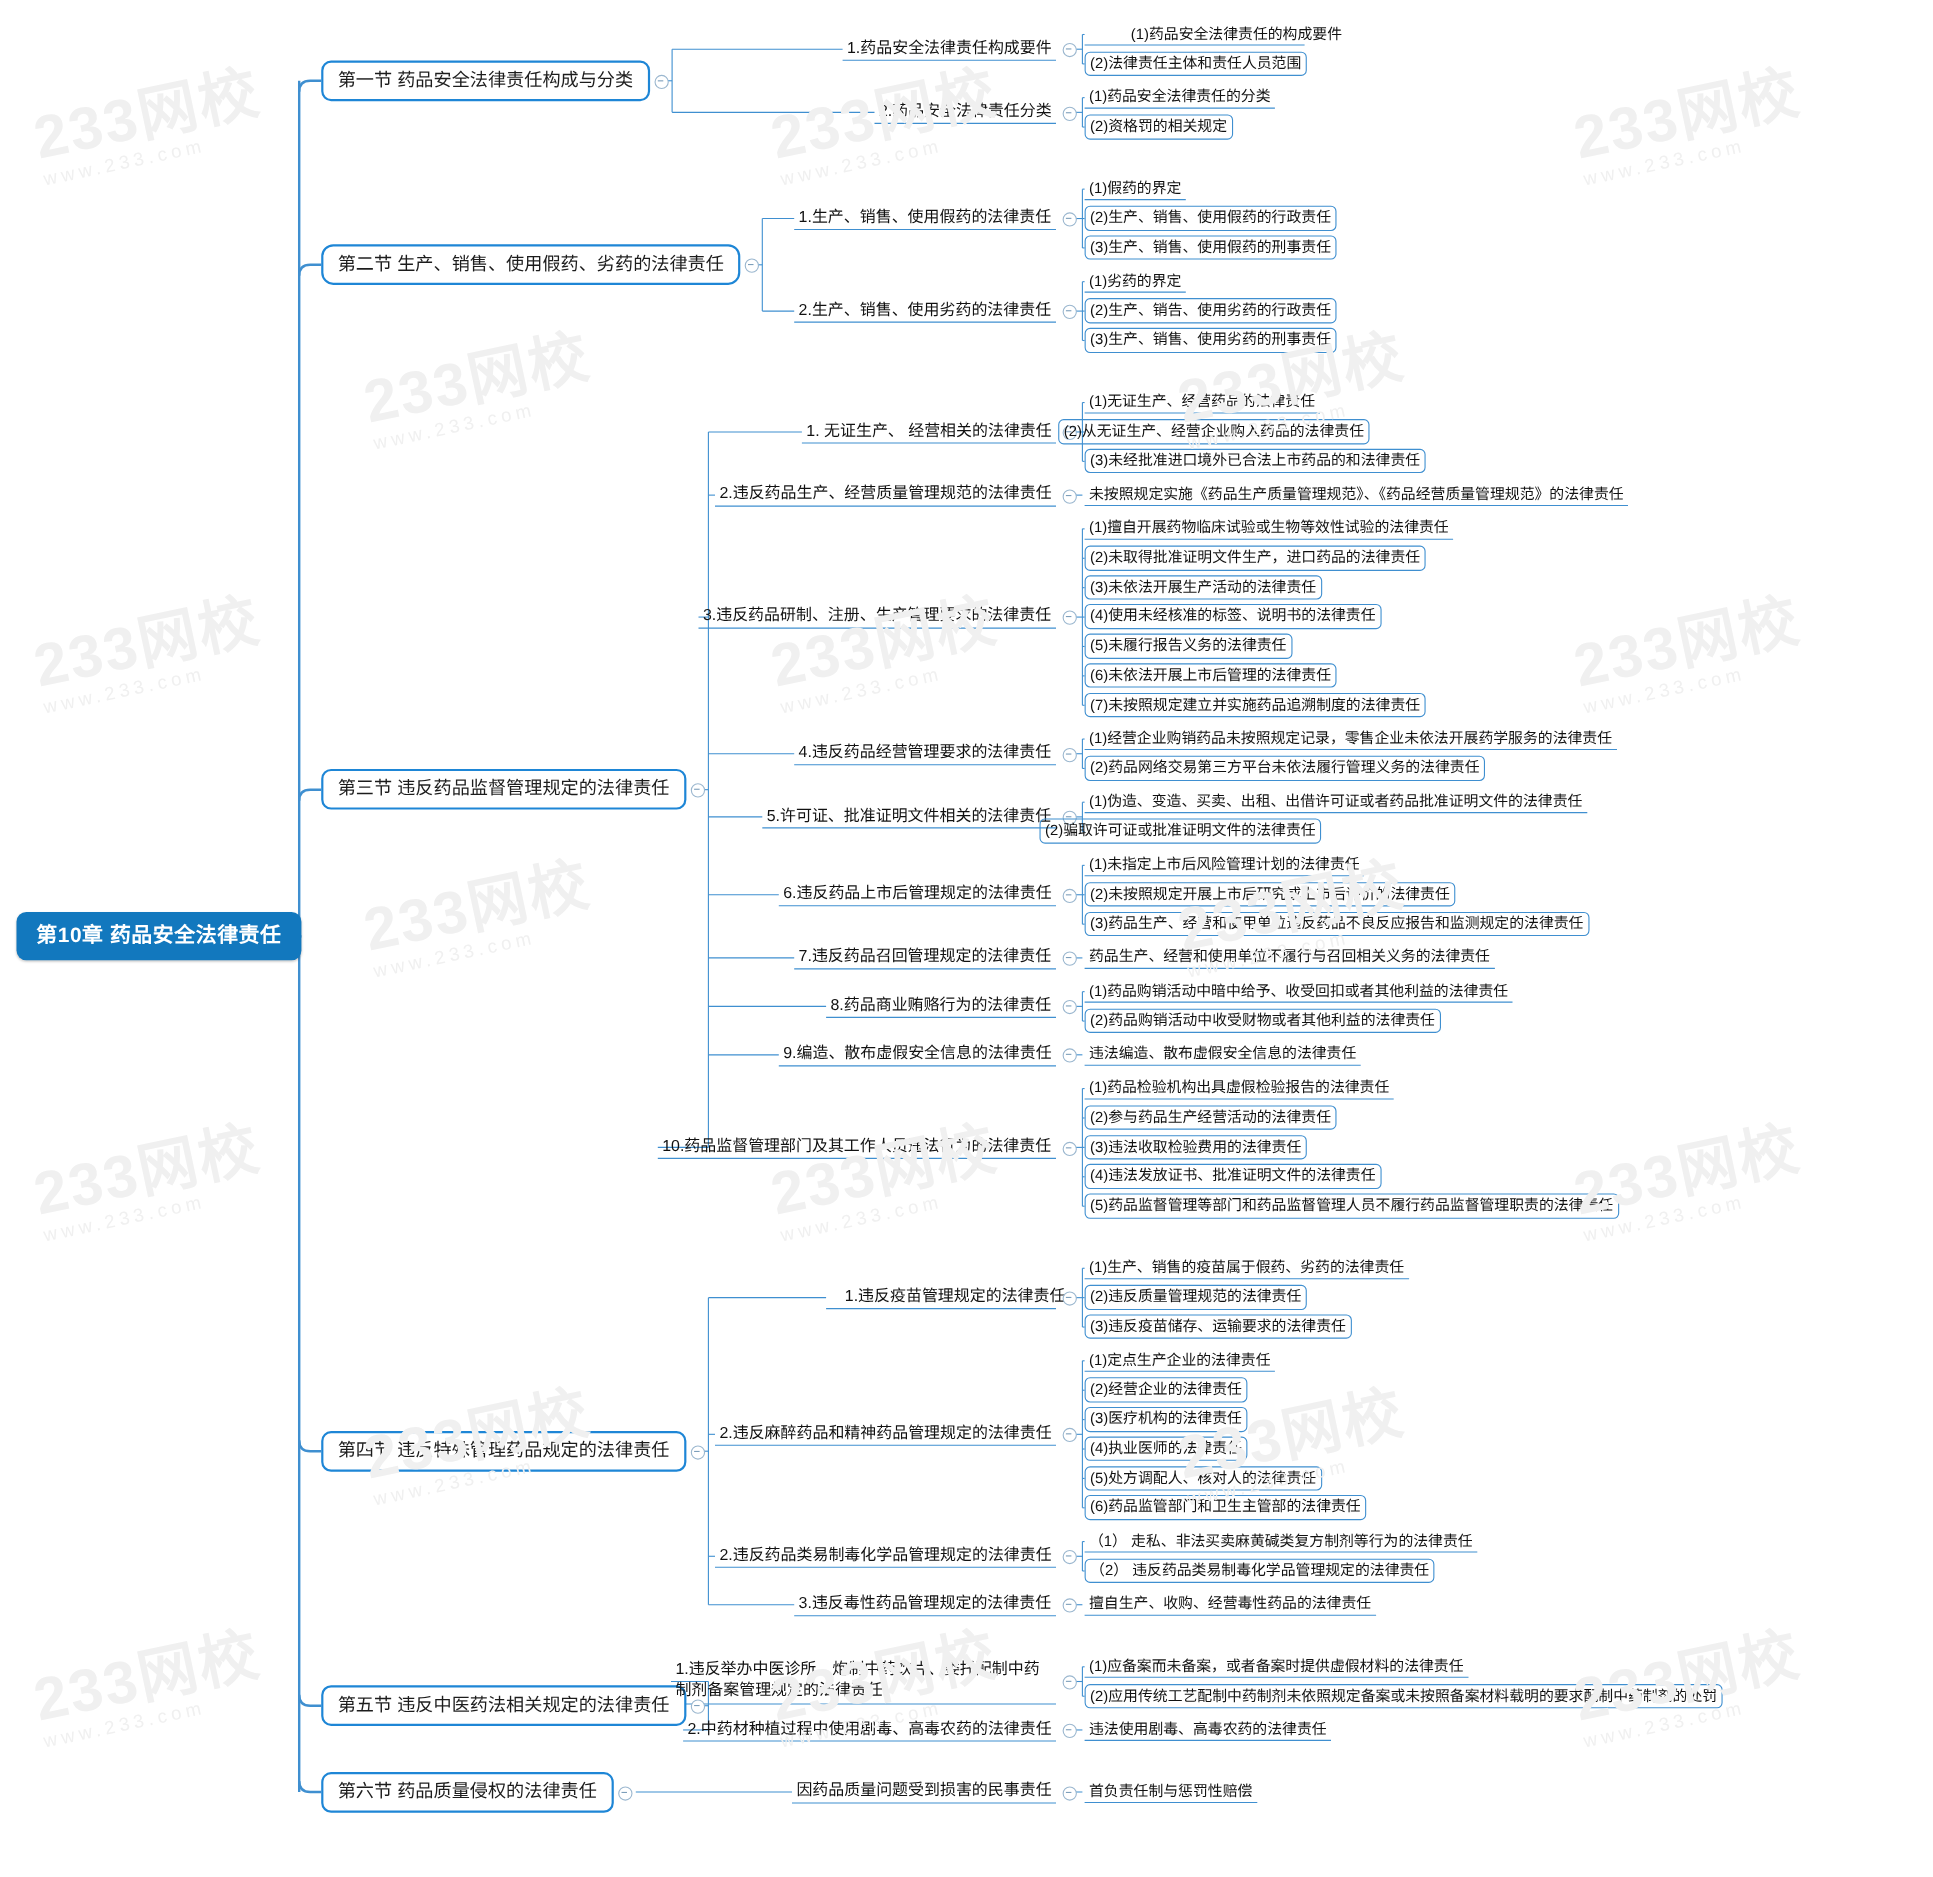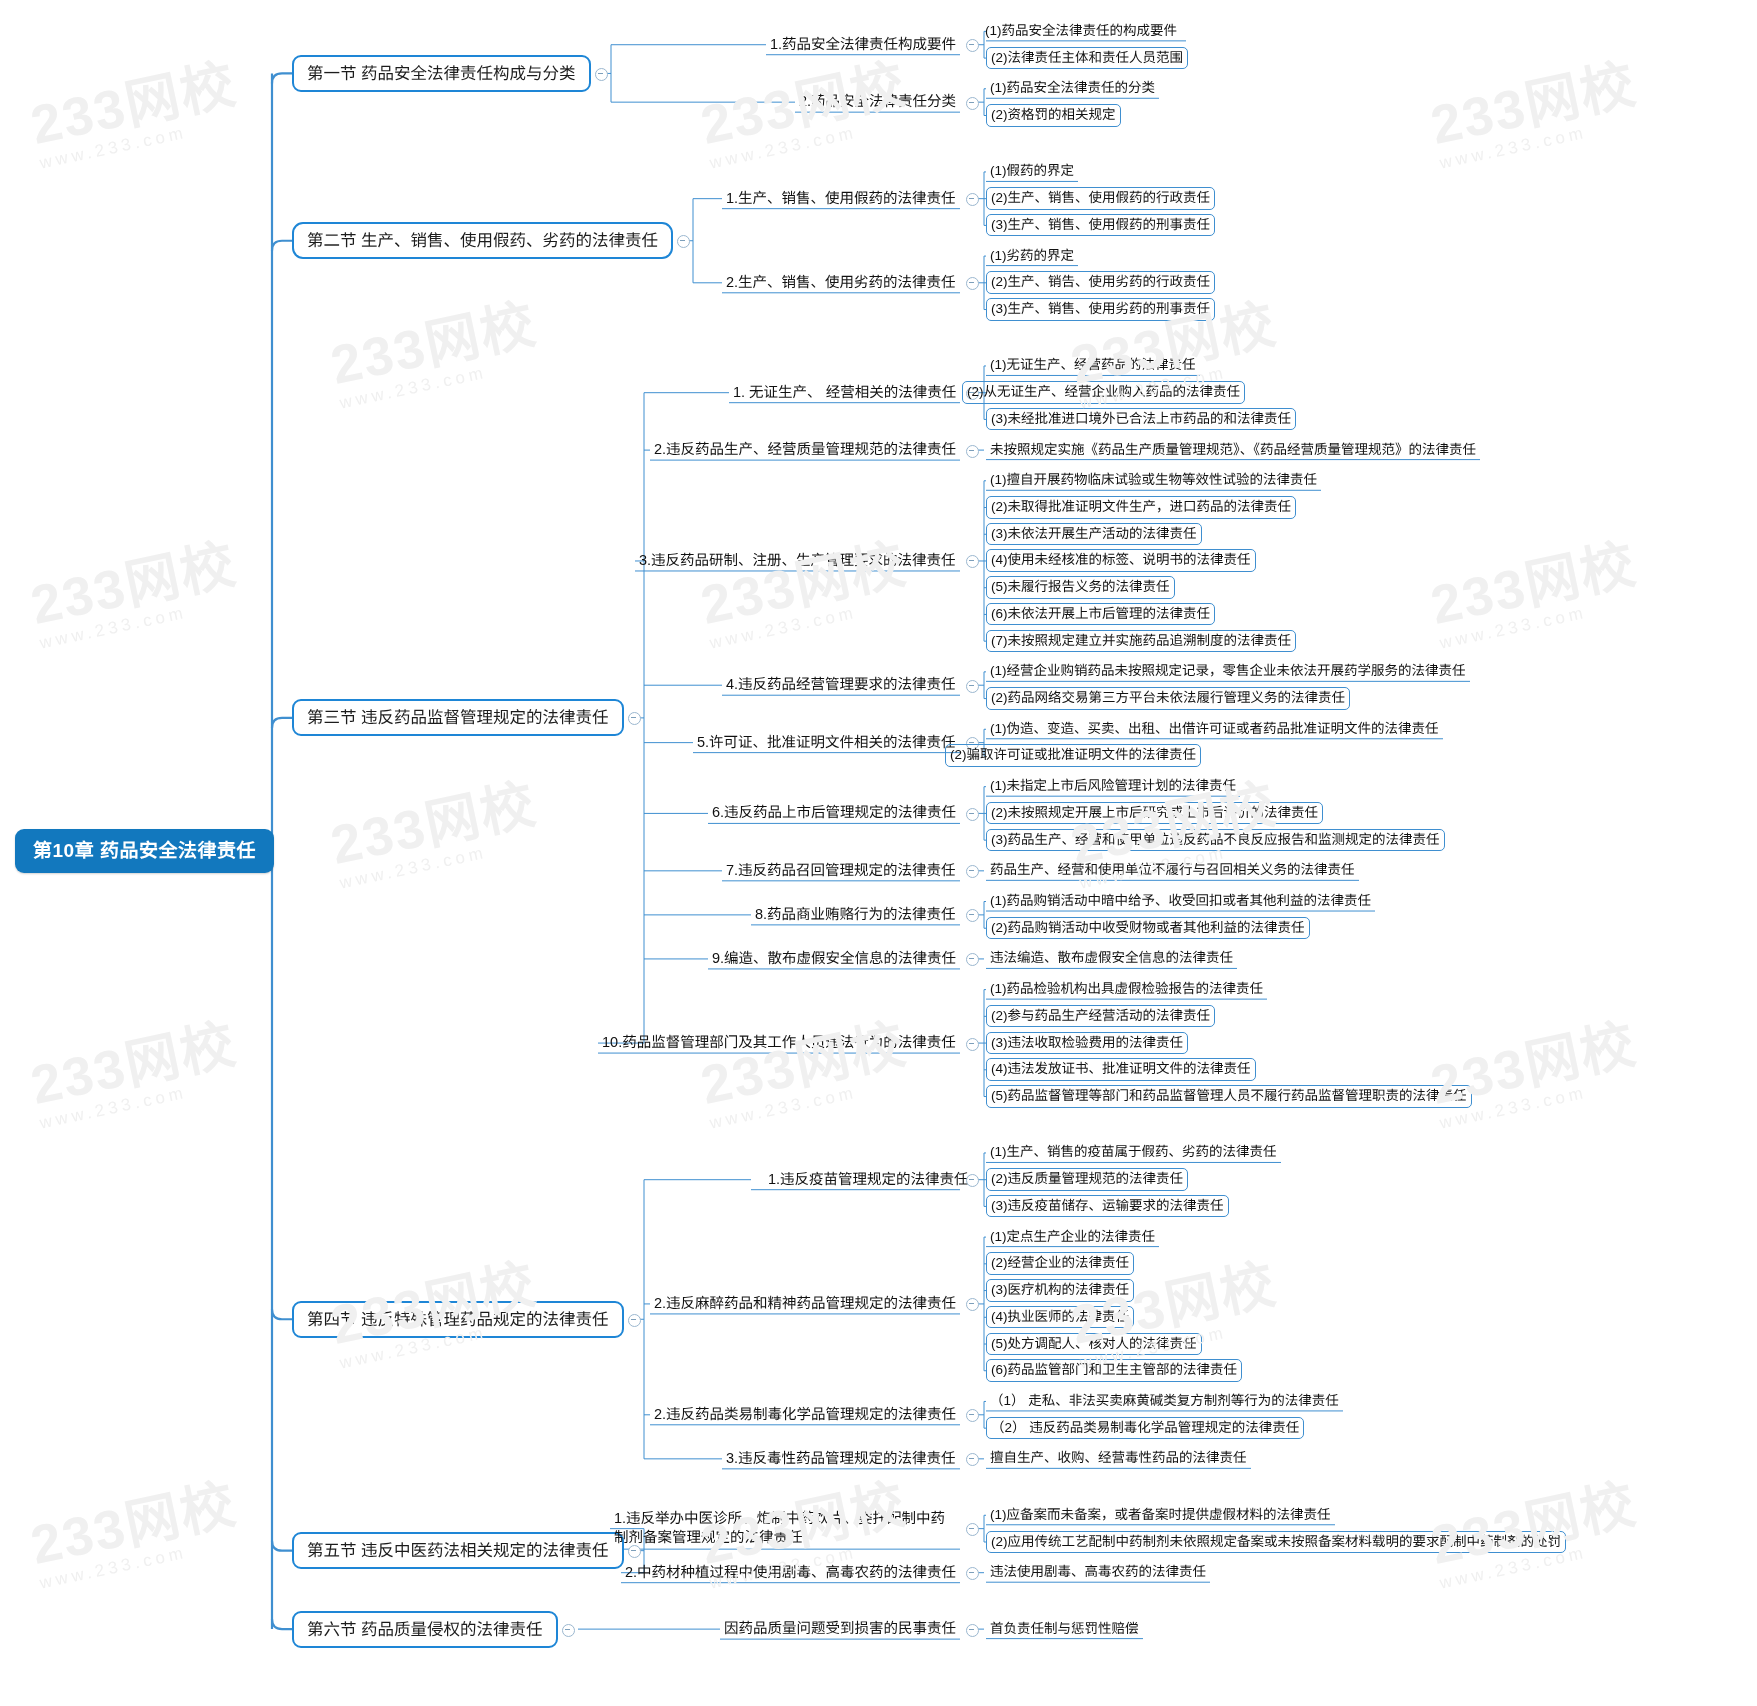--- a/index.html
+++ b/index.html
@@ -286,21 +286,21 @@
       <line x1="578" y1="1629.1190053285968" x2="720" y2="1629.1190053285968" stroke="#3f8fd0" stroke-width="1"></line>
       <line x1="977" y1="1629.1190053285968" x2="984" y2="1629.1190053285968" stroke="#3f8fd0" stroke-width="1"></line>
       <line x1="986" y1="1638.6190053285968" x2="1143" y2="1638.6190053285968" stroke="#3f8fd0" stroke-width="1"></line>
     </svg>
   <div id="nodes">
       <div class="node root" style="left: 15px; top: 829.278px;">第10章 药品安全法律责任</div>
       <div class="node sect" style="left: 292px; top: 54.9364px;">第一节 药品安全法律责任构成与分类</div>
       <div class="toggle" style="left: 595px; top: 67.9364px;"></div>
       <div class="node topic" style="left: 766px; top: 33.7282px;">1.药品安全法律责任构成要件</div>
       <div class="toggle" style="left: 966px; top: 39.2282px;"></div>
-      <div class="node leaf" style="left: 981px; top: 20.8641px;">(1)药品安全法律责任的构成要件</div>
+      <div class="node leaf" style="left: 1024px; top: 20.8641px;">(1)药品安全法律责任的构成要件</div>
       <div class="node leaf boxed" style="left: 986px; top: 46.5924px;">(2)法律责任主体和责任人员范围</div>
       <div class="node topic" style="left: 795px; top: 91.1445px;">2.药品安全法律责任分类</div>
       <div class="toggle" style="left: 966px; top: 96.6445px;"></div>
       <div class="node leaf" style="left: 986px; top: 78.2803px;">(1)药品安全法律责任的分类</div>
       <div class="node leaf boxed" style="left: 986px; top: 104.009px;">(2)资格罚的相关规定</div>
       <div class="node sect" style="left: 292px; top: 222.235px; border-radius: 11px;">第二节 生产、销售、使用假药、劣药的法律责任</div>
       <div class="toggle" style="left: 677px; top: 235.235px;"></div>
       <div class="node topic" style="left: 722px; top: 187.663px;">1.生产、销售、使用假药的法律责任</div>
       <div class="toggle" style="left: 966px; top: 193.163px;"></div>
       <div class="node leaf" style="left: 986px; top: 161.435px;">(1)假药的界定</div>

